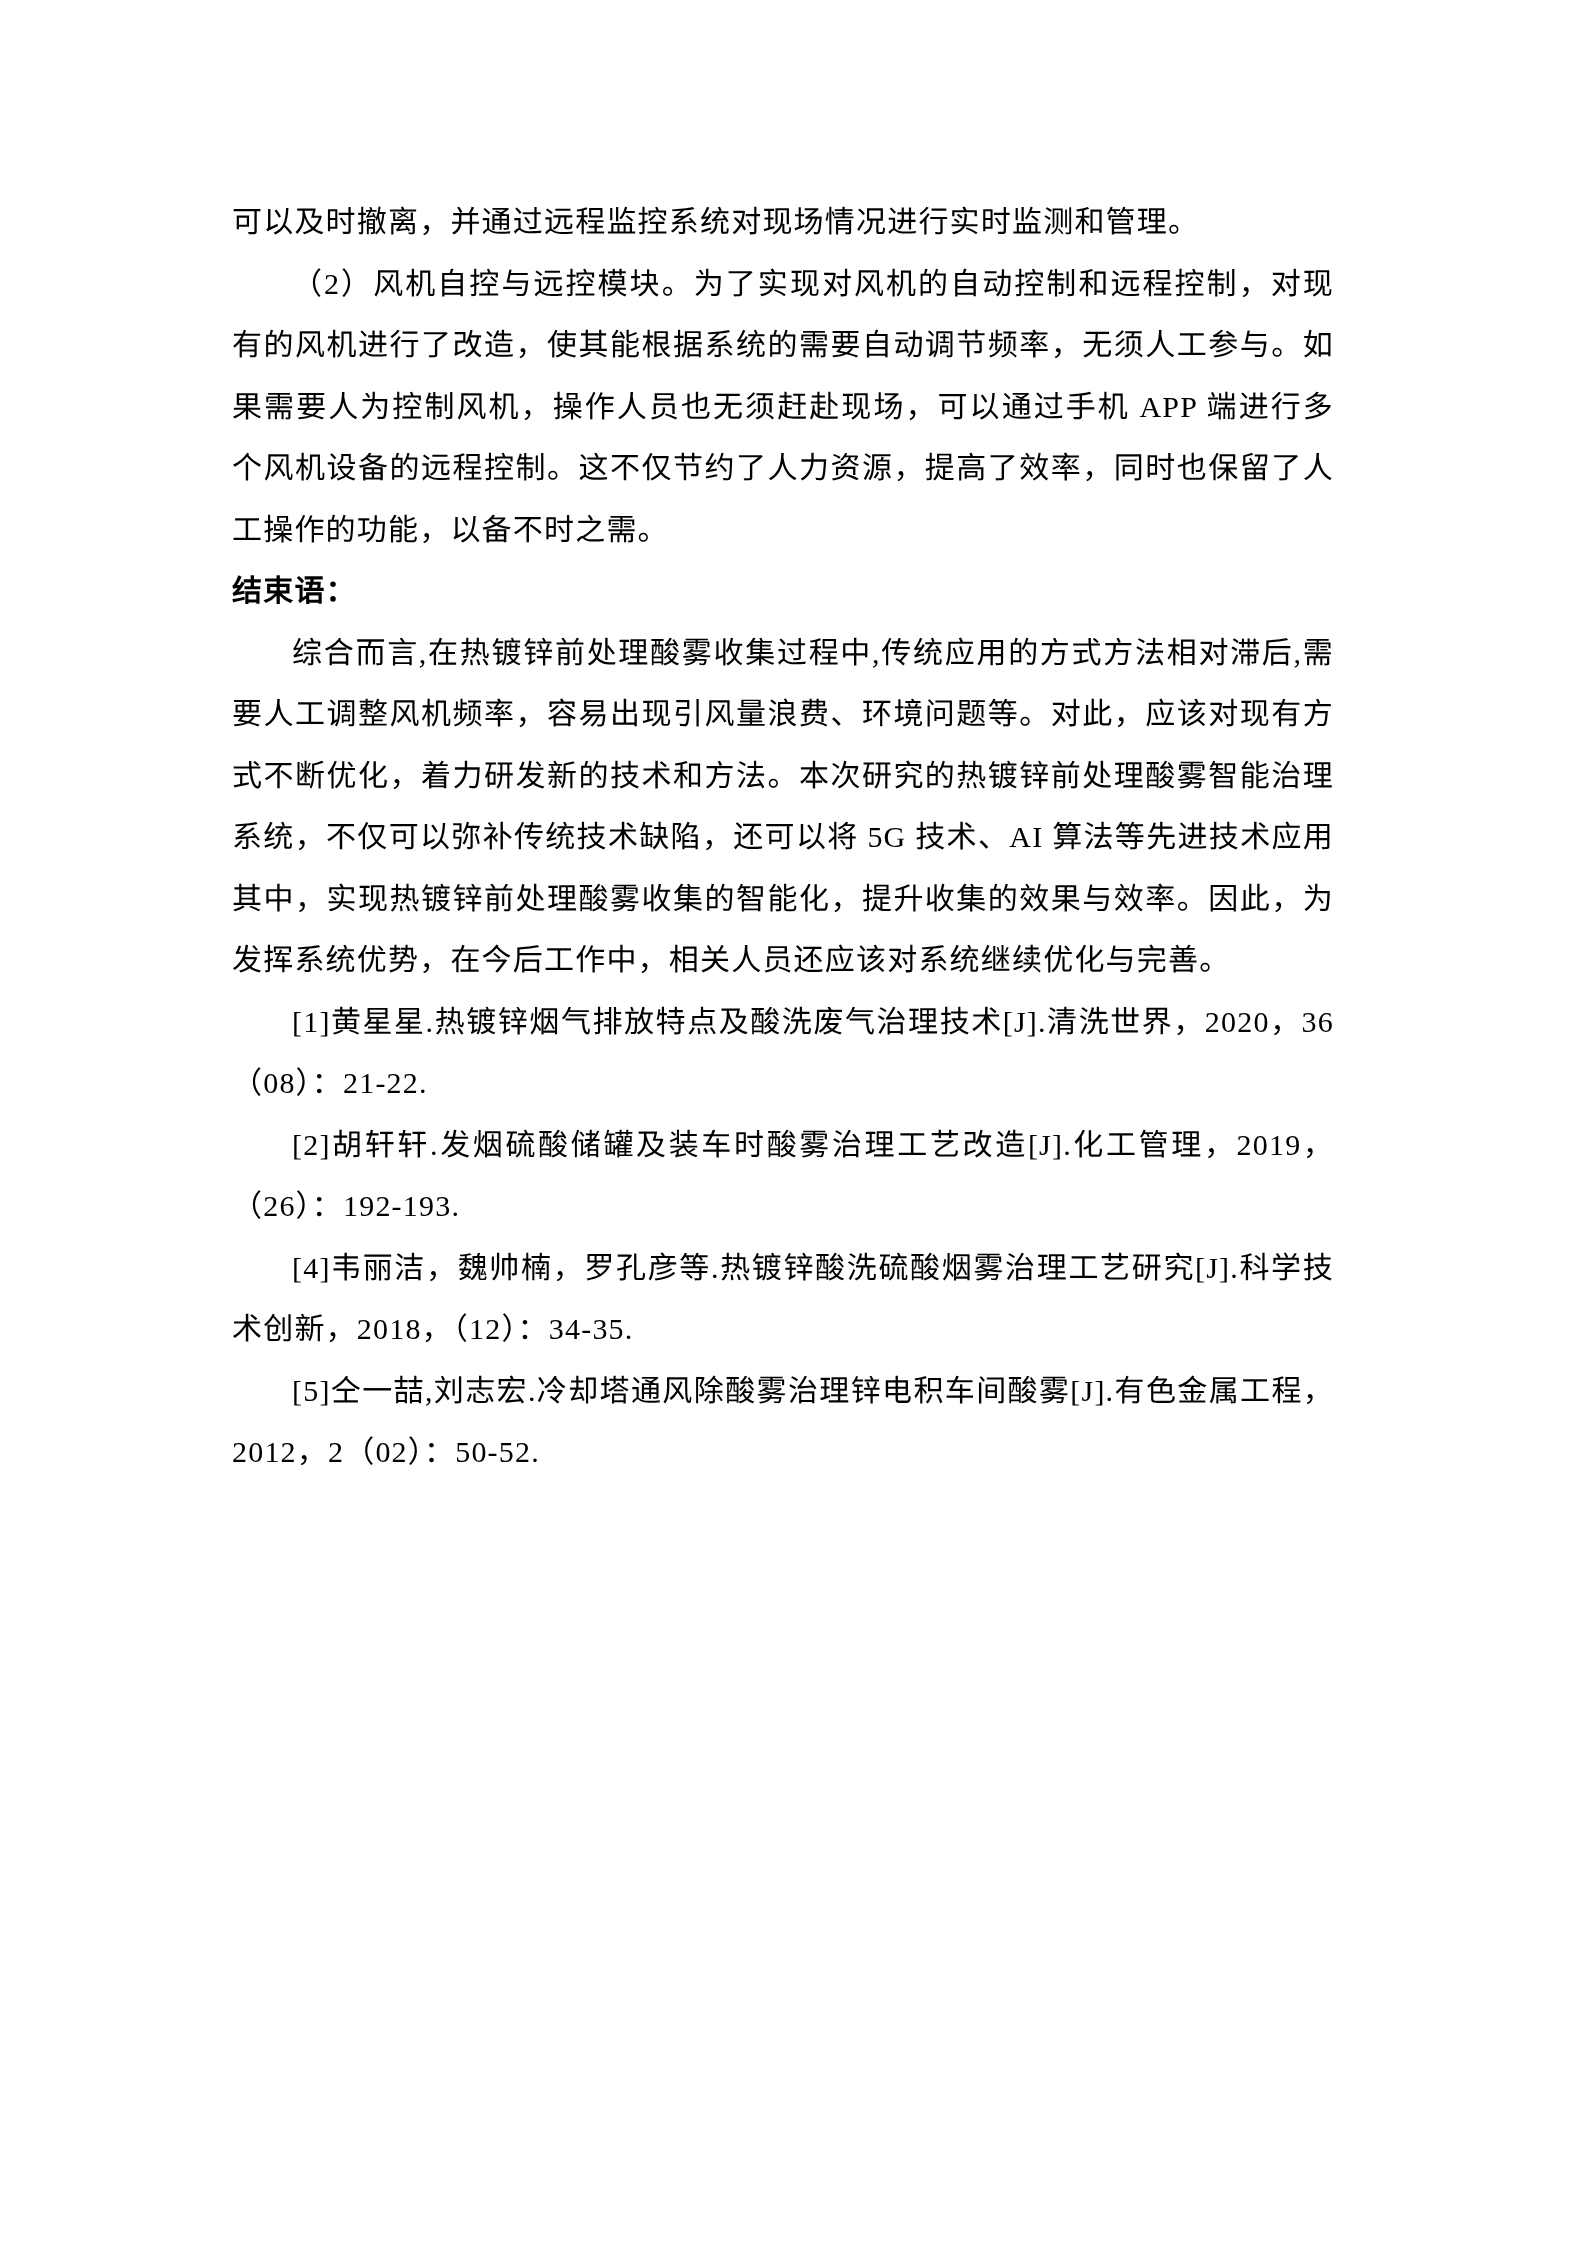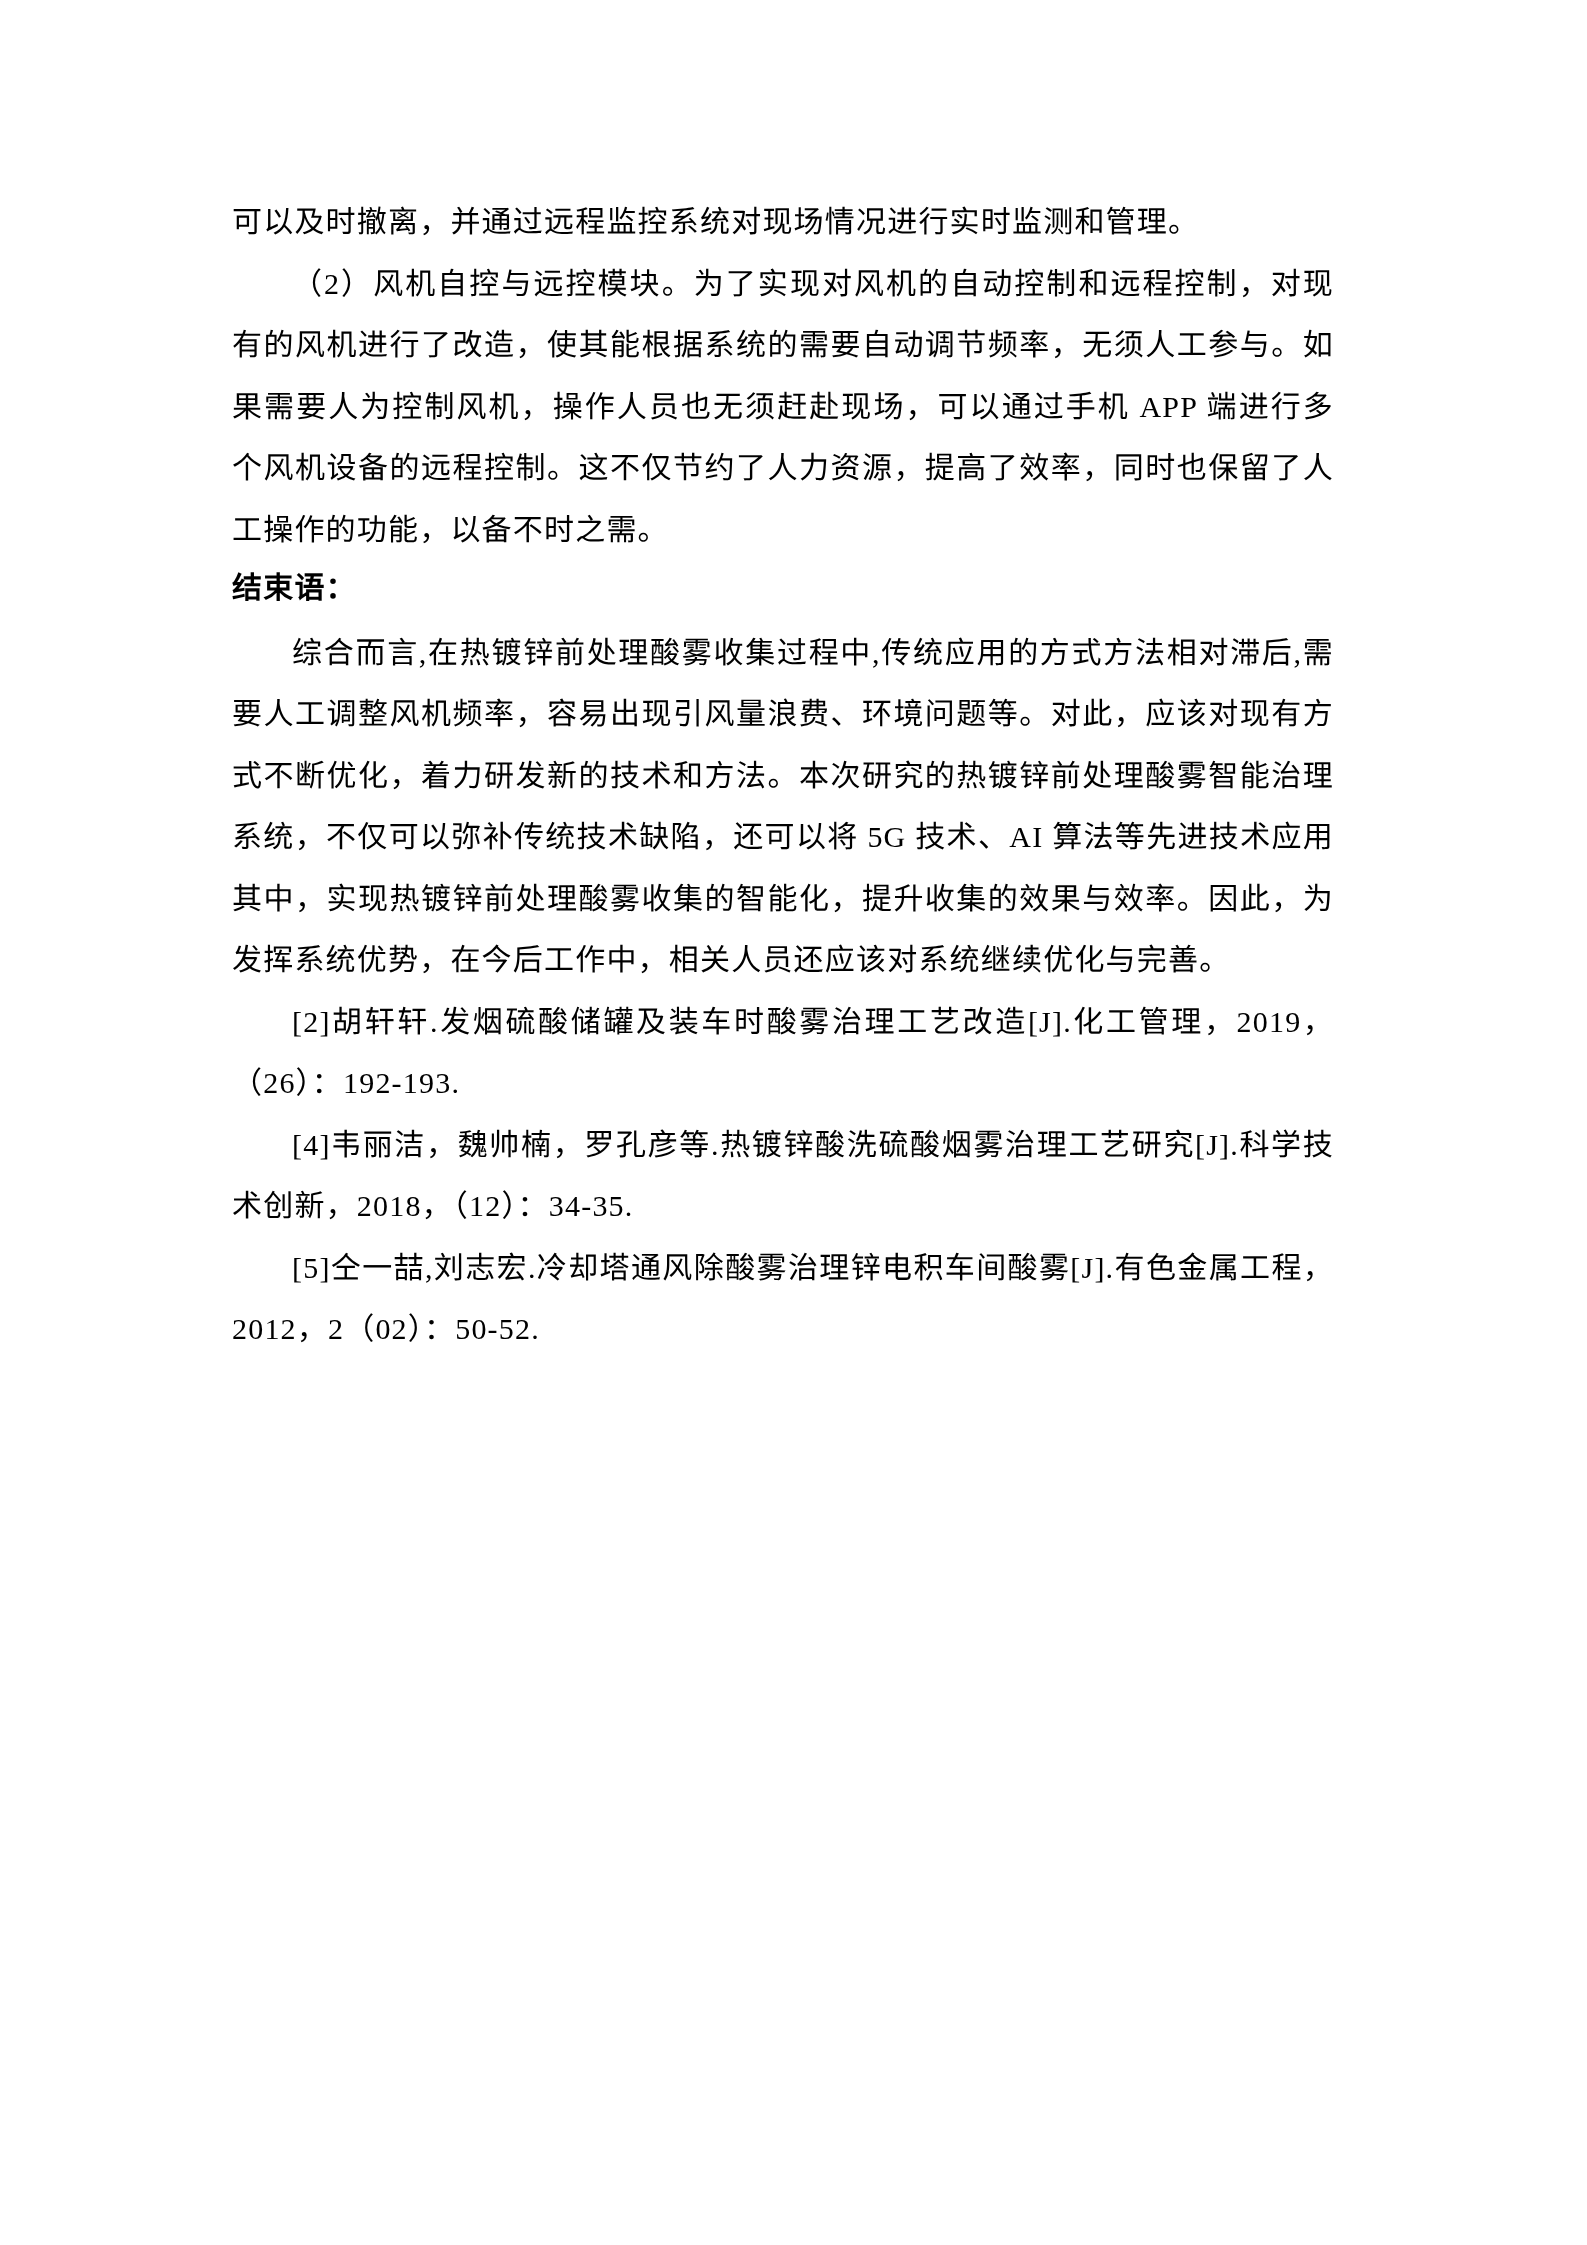--- a/index.html
+++ b/index.html
@@ -17,28 +17,29 @@
     font-family: "Liberation Serif", "DejaVu Serif", serif;
     font-size: 30px;
     line-height: 61.5px;
     letter-spacing: 1.2px;
     color: #000000;
     text-align: justify;
     text-justify: inter-ideograph;
   }
   .doc p { margin: 0; padding: 0; }
   .doc p.indent { text-indent: 2em; }
-  .doc p.heading { font-weight: 700; text-indent: 0; font-family: Liberation Mono, monospace; }
+  .doc p.heading { font-weight: 700; text-indent: 0; }
 </style>
 </head>
 <body>
 
 <div class="page">
   <div class="doc" style="color: rgb(0, 0, 0);">
       <p class="">可以及时撤离，并通过远程监控系统对现场情况进行实时监测和管理。</p>
       <p class=" indent">（2）风机自控与远控模块。为了实现对风机的自动控制和远程控制，对现有的风机进行了改造，使其能根据系统的需要自动调节频率，无须人工参与。如果需要人为控制风机，操作人员也无须赶赴现场，可以通过手机 APP 端进行多个风机设备的远程控制。这不仅节约了人力资源，提高了效率，同时也保留了人工操作的功能，以备不时之需。</p>
       <p class="heading">结束语：</p>
       <p class=" indent">综合而言,在热镀锌前处理酸雾收集过程中,传统应用的方式方法相对滞后,需要人工调整风机频率，容易出现引风量浪费、环境问题等。对此，应该对现有方式不断优化，着力研发新的技术和方法。本次研究的热镀锌前处理酸雾智能治理系统，不仅可以弥补传统技术缺陷，还可以将 5G 技术、AI 算法等先进技术应用其中，实现热镀锌前处理酸雾收集的智能化，提升收集的效果与效率。因此，为发挥系统优势，在今后工作中，相关人员还应该对系统继续优化与完善。</p>
+      <p class=" indent">[1]黄星星.热镀锌烟气排放特点及酸洗废气治理技术[J].清洗世界，2020，36（08）：21-22.</p>
       <p class=" indent">[2]胡轩轩.发烟硫酸储罐及装车时酸雾治理工艺改造[J].化工管理，2019，（26）：192-193.</p>
       <p class=" indent">[4]韦丽洁，魏帅楠，罗孔彦等.热镀锌酸洗硫酸烟雾治理工艺研究[J].科学技术创新，2018，（12）：34-35.</p>
       <p class=" indent">[5]仝一喆,刘志宏.冷却塔通风除酸雾治理锌电积车间酸雾[J].有色金属工程，2012，2（02）：50-52.</p>
     </div>
 </div>
 
 </body></html>

